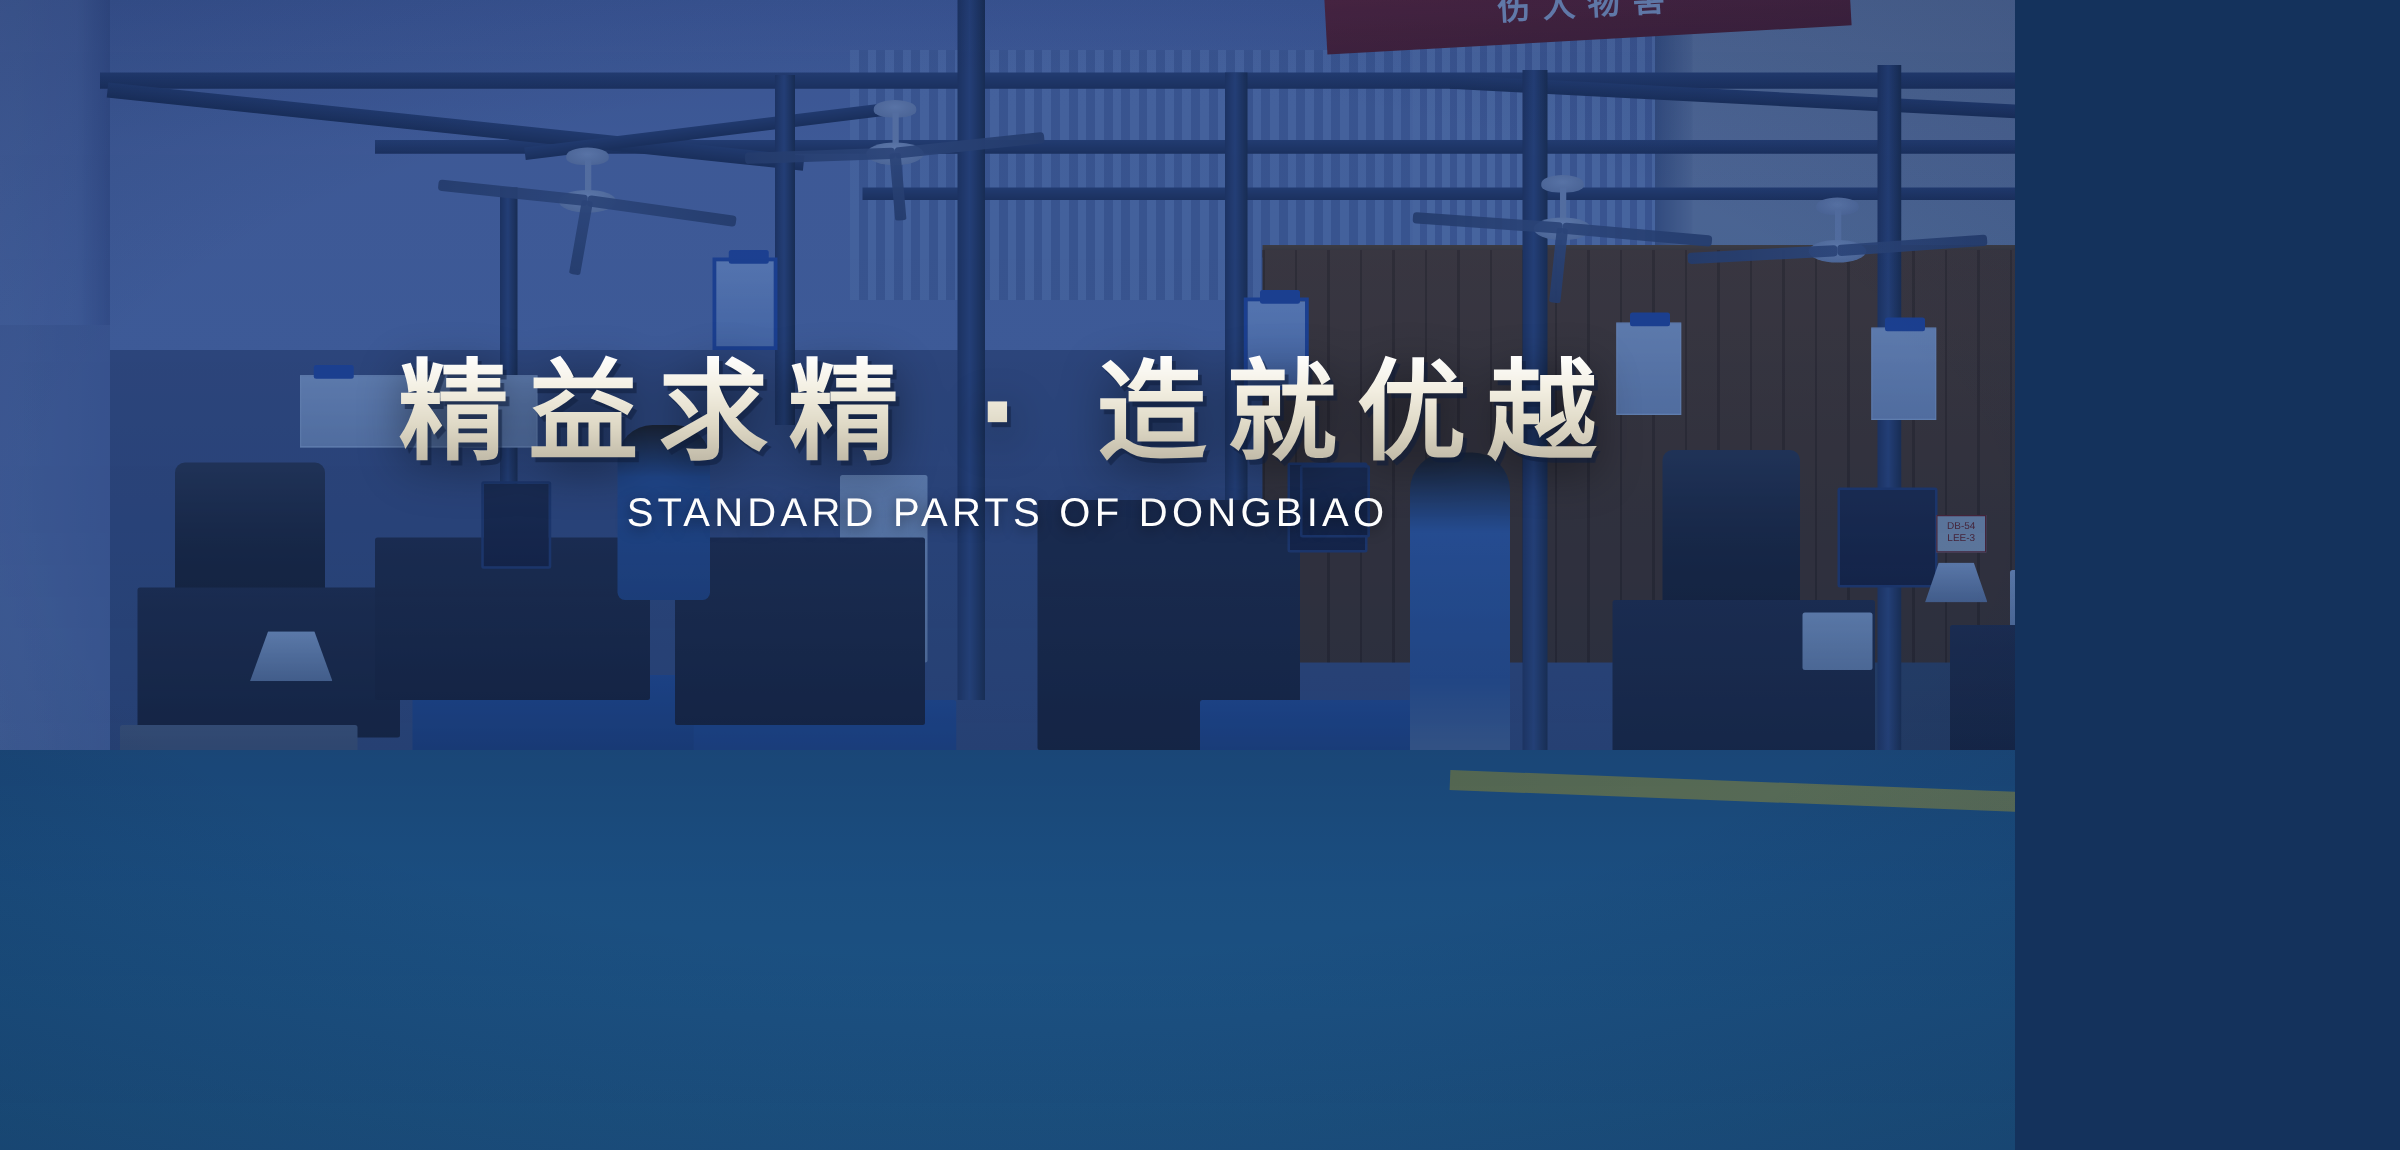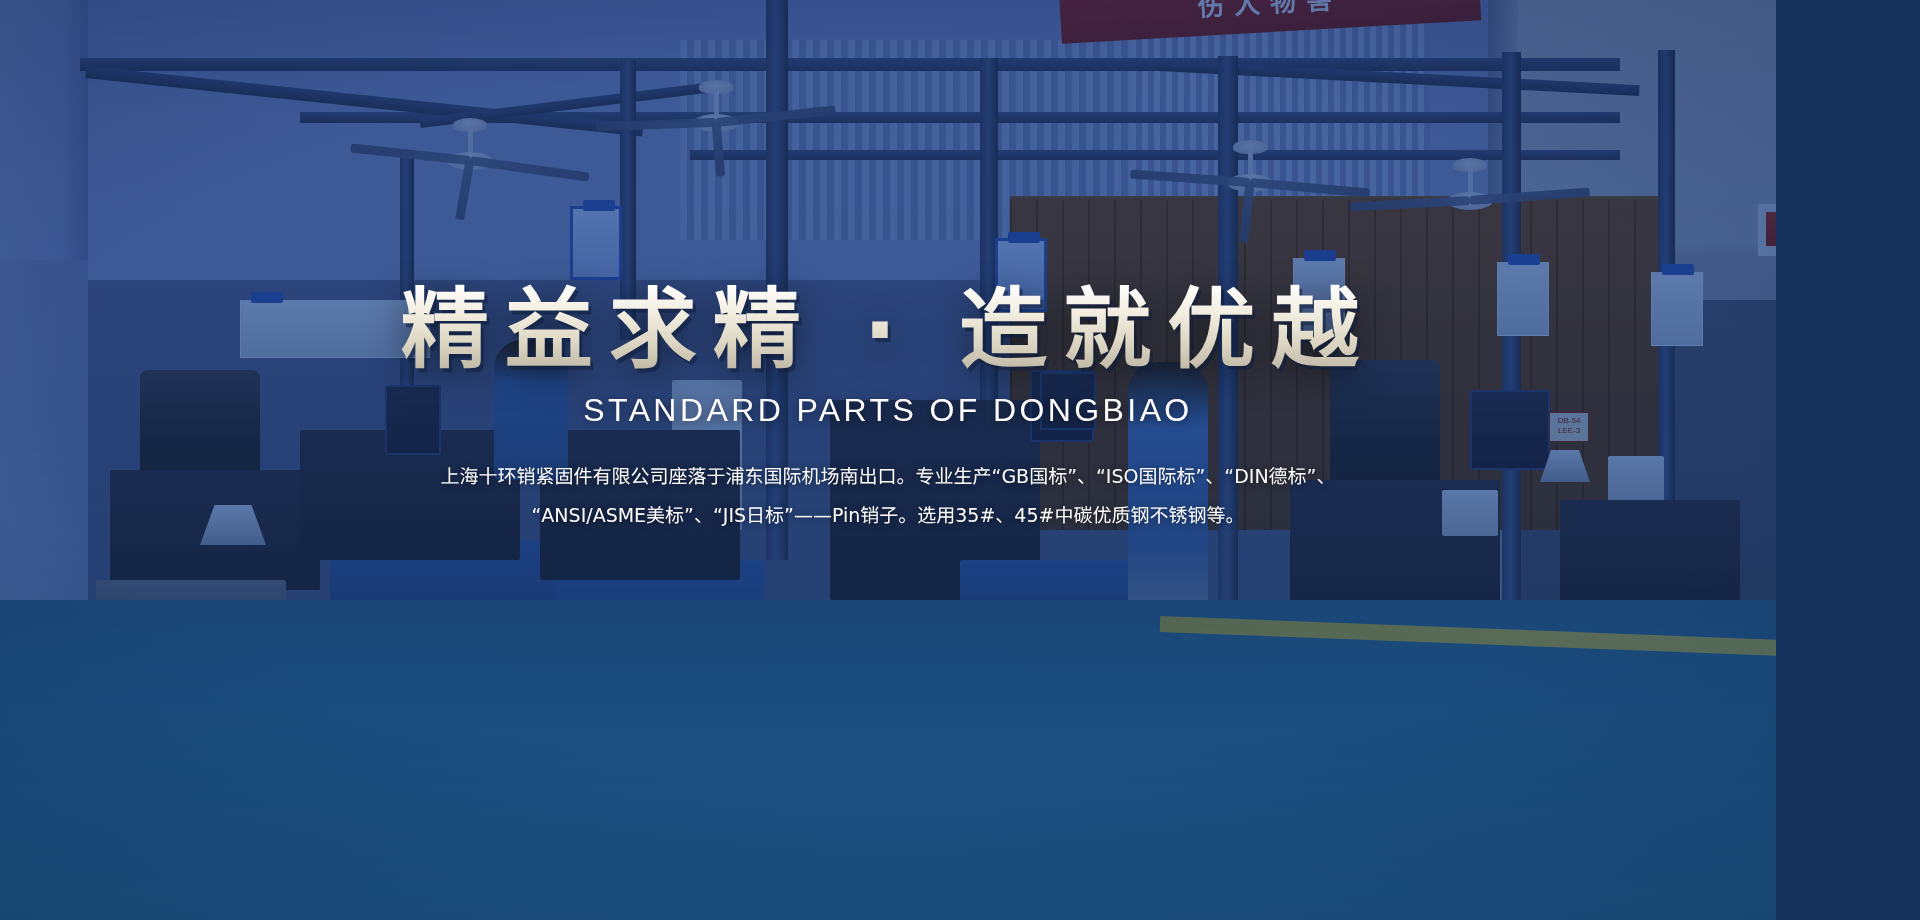--- a/index.html
+++ b/index.html
@@ -1,21 +1,21 @@
 <!DOCTYPE html>
 <html lang="zh-CN"><head>
 <meta charset="utf-8">
 <title>Dongbiao Hero Banner</title>
 <style>
   * { margin:0; padding:0; box-sizing:border-box; }
   html,body { width:1920px; height:920px; overflow:hidden; background:#14325c; }
   body { font-family:"Liberation Sans","DejaVu Sans",sans-serif; }
 
   .hero {
-    position:relative; width:1776px; height:920px; overflow:hidden;
+    position:relative; width:1612px; height:920px; overflow:hidden;
     background:#1d3d69;
   }
 
   
   .photo { position:absolute; inset:0; overflow:hidden; }
 
   
   .wall-upper { position:absolute; left:0; top:0; width:100%; height:300px;
     background:linear-gradient(180deg,#8094c4 0%,#8ea0cb 40%,#8fa2cc 100%); }
   .wall-lower { position:absolute; left:0; top:280px; width:100%; height:340px;
@@ -294,16 +294,15 @@
     </div>
 
     <div class="tint"></div>
     <div class="tint2"></div>
     <div class="vignette"></div>
   </div>
 
   <div class="copy">
     <h1 class="headline">精益求精 · 造就优越</h1>
     <h2 class="subhead">STANDARD PARTS OF DONGBIAO</h2>
-    <p class="desc">上海十环销紧固件有限公司座落于浦东国际机场南出口。专业生产“GB国标”、“ISO国际标”、“DIN德标”、“ANSI/ASME美标”、“JIS日标”——Pin销子。选用35#、45#中碳优质钢不锈钢等。</p>
   </div>
 
 </div>
 
 </body></html>

